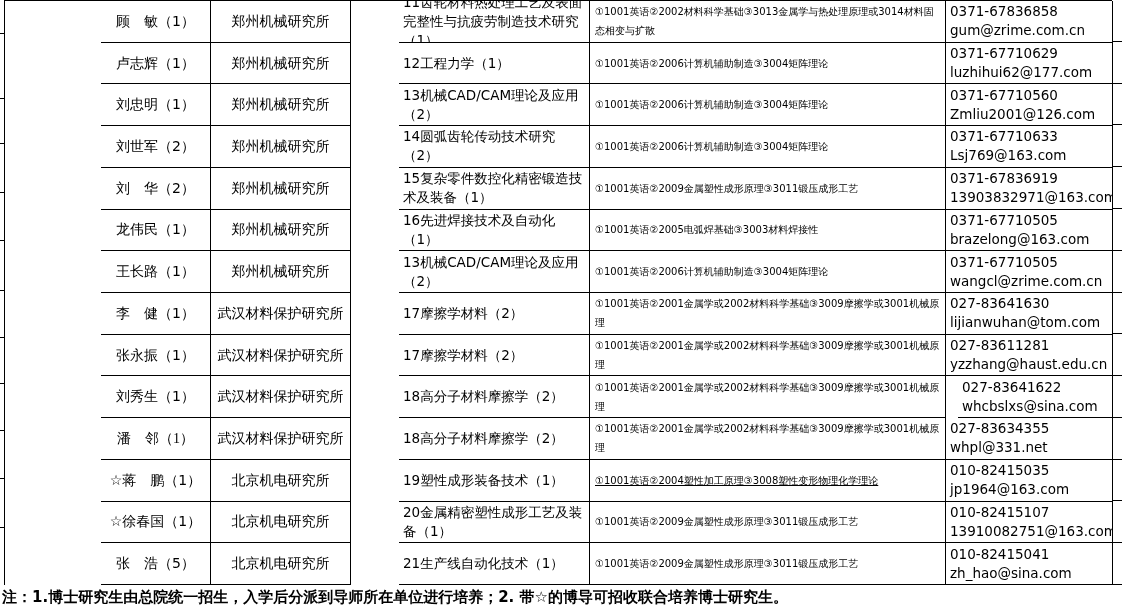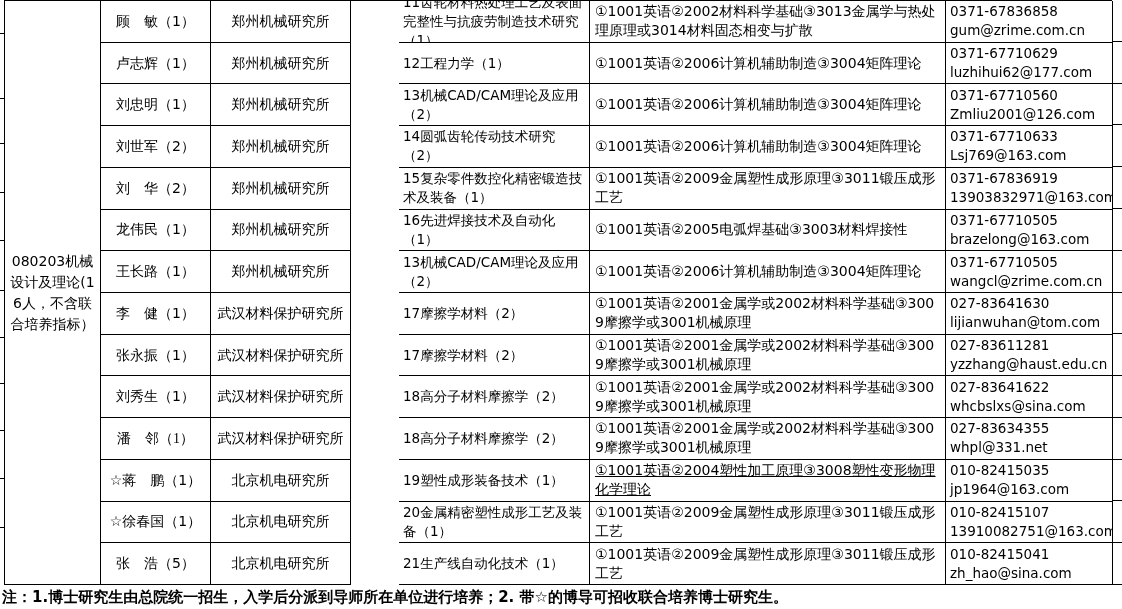--- a/index.html
+++ b/index.html
@@ -42,21 +42,21 @@
   }
   .cell > span { display: block; width: 100%; }
   .cat {
     grid-column: 1; grid-row: 1 / 15;
     justify-content: center; text-align: center;
     padding: 0 2px; line-height: 21px;
   }
   .name  { grid-column: 2; justify-content: center; text-align: center; padding: 4px 2px; }
   .inst  { grid-column: 3; justify-content: center; text-align: center; padding: 0 2px; }
   .topic { grid-column: 4; padding: 0 4px; font-size: 13.5px; margin-left: 48px; }
-  .exam  { grid-column: 5; padding: 0 5px; font-size: 14px; }
+  .exam  { grid-column: 5; padding: 0 5px; font-size: 10px; }
   .contact { grid-column: 6; padding: 0 4px; font-size: 13.5px; flex-direction: column; justify-content: center; align-items: flex-start; }
   .contact .line { display: block; width: 100%; white-space: nowrap; }
   .note {
     position: absolute;
     left: 2px; top: 587px; width: 1118px;
     font-weight: bold;
     font-size: 15px;
     line-height: 20px;
     white-space: nowrap;
   }
@@ -74,21 +74,20 @@
       <div class="tick" style="top: 240px;"></div>
       <div class="tick" style="top: 290px;"></div>
       <div class="tick" style="top: 337px;"></div>
       <div class="tick" style="top: 383px;"></div>
       <div class="tick" style="top: 430px;"></div>
       <div class="tick" style="top: 478px;"></div>
       <div class="tick" style="top: 527px;"></div>
     </div>
 
   <div class="tbl">
-    <div class="cell cat">080203机械设计及理论(16人，不含联合培养指标）</div>
 
     <div class="cell name" style="grid-row: 1;">顾　敏（1）</div>
     <div class="cell inst" style="grid-row: 1;">郑州机械研究所</div>
     <div class="cell topic" style="grid-row: 1;">11齿轮材料热处理工艺及表面完整性与抗疲劳制造技术研究（1）</div>
     <div class="cell exam" style="grid-row: 1;">①1001英语②2002材料科学基础③3013金属学与热处理原理或3014材料固态相变与扩散</div>
     <div class="cell contact" style="grid-row: 1;">
       <span class="line">0371-67836858</span>
       <span class="line">gum@zrime.com.cn</span>
     </div>
 
@@ -161,21 +160,21 @@
     <div class="cell exam" style="grid-row: 9;">①1001英语②2001金属学或2002材料科学基础③3009摩擦学或3001机械原理</div>
     <div class="cell contact" style="grid-row: 9;">
       <span class="line">027-83611281</span>
       <span class="line">yzzhang@haust.edu.cn</span>
     </div>
 
     <div class="cell name" style="grid-row: 10;">刘秀生（1）</div>
     <div class="cell inst" style="grid-row: 10;">武汉材料保护研究所</div>
     <div class="cell topic" style="grid-row: 10;">18高分子材料摩擦学（2）</div>
     <div class="cell exam" style="grid-row: 10;">①1001英语②2001金属学或2002材料科学基础③3009摩擦学或3001机械原理</div>
-    <div class="cell contact" style="grid-row: 10;">
+    <div class="cell contact" style="grid-row: 10; margin-left: 12px;">
       <span class="line">027-83641622</span>
       <span class="line">whcbslxs@sina.com</span>
     </div>
 
     <div class="cell name" style="grid-row: 11; font-family: Liberation Serif, serif;">潘　邻（1）</div>
     <div class="cell inst" style="grid-row: 11;">武汉材料保护研究所</div>
     <div class="cell topic" style="grid-row: 11;">18高分子材料摩擦学（2）</div>
     <div class="cell exam" style="grid-row: 11;">①1001英语②2001金属学或2002材料科学基础③3009摩擦学或3001机械原理</div>
     <div class="cell contact" style="grid-row: 11;">
       <span class="line">027-83634355</span>

